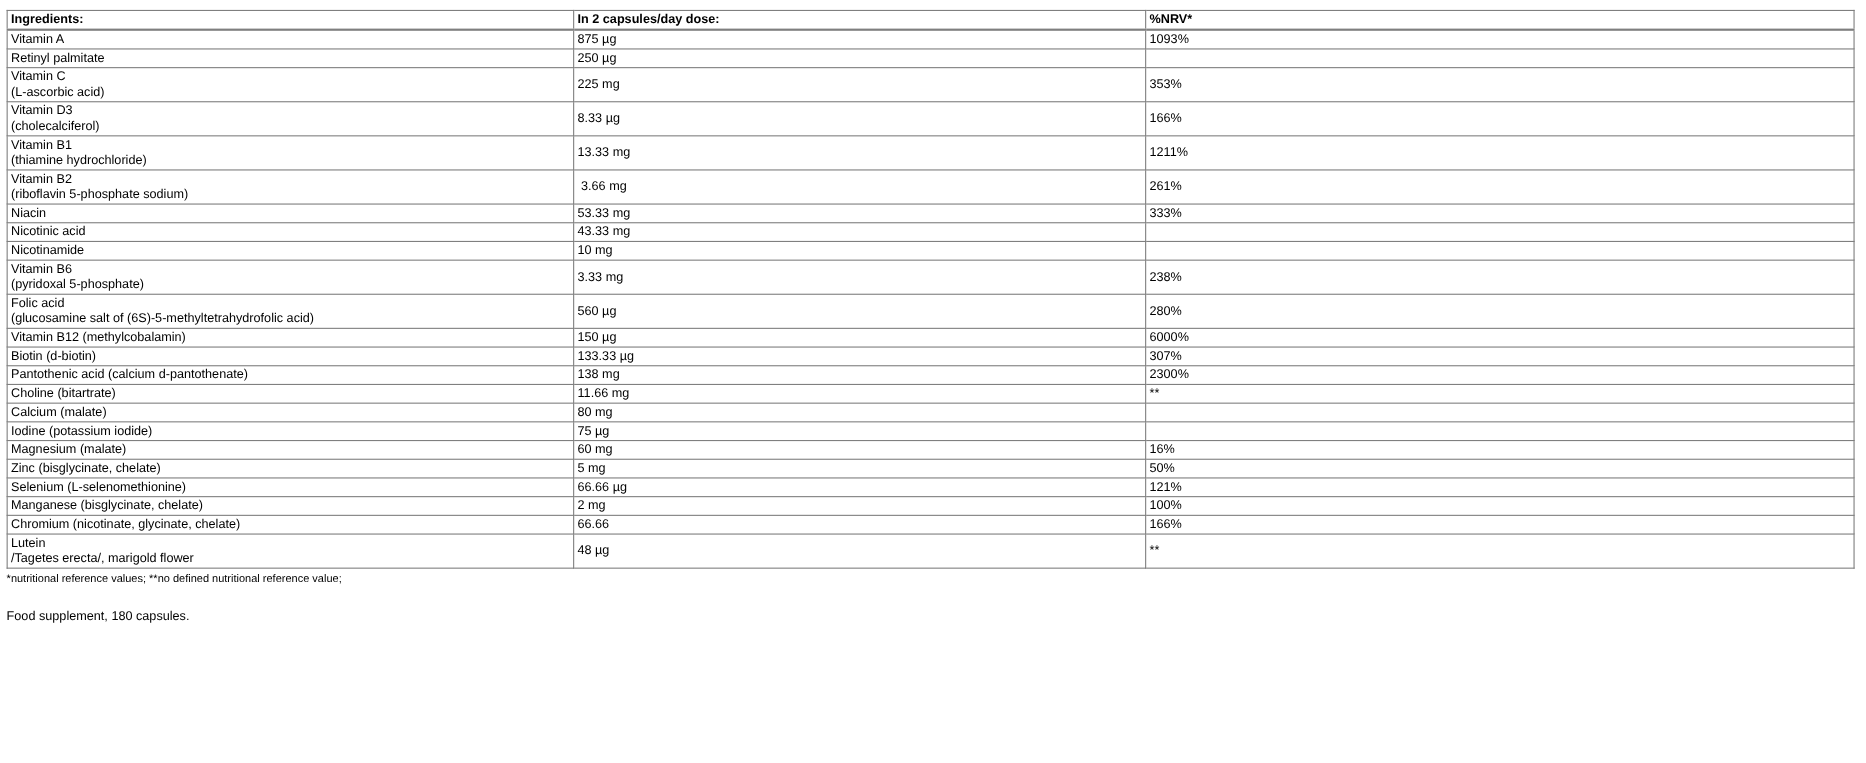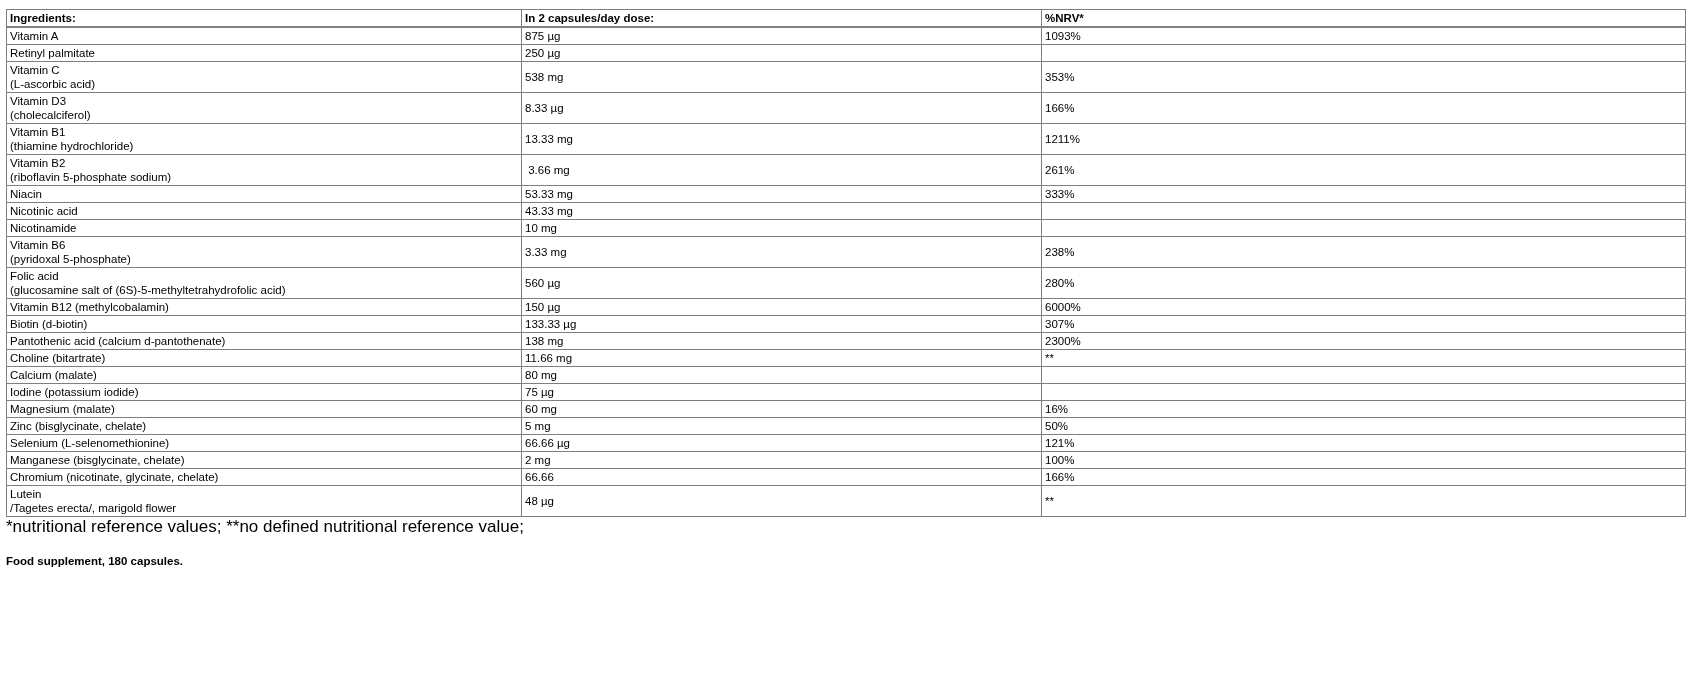--- a/index.html
+++ b/index.html
@@ -38,28 +38,28 @@
   table.ingredients th {
     font-weight: bold;
     border-bottom-width: 2px;
     height: 14px;
   }
   table.ingredients td { height: 14px; }
   td.dose, td.nrv { white-space: pre-wrap; }
   .name-line { display: block; }
   .footnote {
     margin: 3px 0 0 6px;
-    font-size: 17px;
+    font-size: 10px;
     line-height: 14px;
   }
   .supplement-note {
     margin: 20px 4px 0 6px;
     font-size: 11.5px;
     line-height: 14px;
-    font-weight: bold;
+    font-weight: normal;
   }
 </style>
 </head>
 <body>
 
 <div class="page">
 
   <table class="ingredients">
     <colgroup>
       <col class="c1">
@@ -87,21 +87,21 @@
             <span class="name-line">Retinyl palmitate</span>
           </td>
           <td class="dose">250 µg</td>
           <td class="nrv"></td>
         </tr>
         <tr>
           <td class="ingredient">
             <span class="name-line">Vitamin C</span>
             <span class="name-line">(L-ascorbic acid)</span>
           </td>
-          <td class="dose">538 mg</td>
+          <td class="dose">225 mg</td>
           <td class="nrv">353%</td>
         </tr>
         <tr>
           <td class="ingredient">
             <span class="name-line">Vitamin D3</span>
             <span class="name-line">(cholecalciferol)</span>
           </td>
           <td class="dose">8.33 µg</td>
           <td class="nrv">166%</td>
         </tr>

